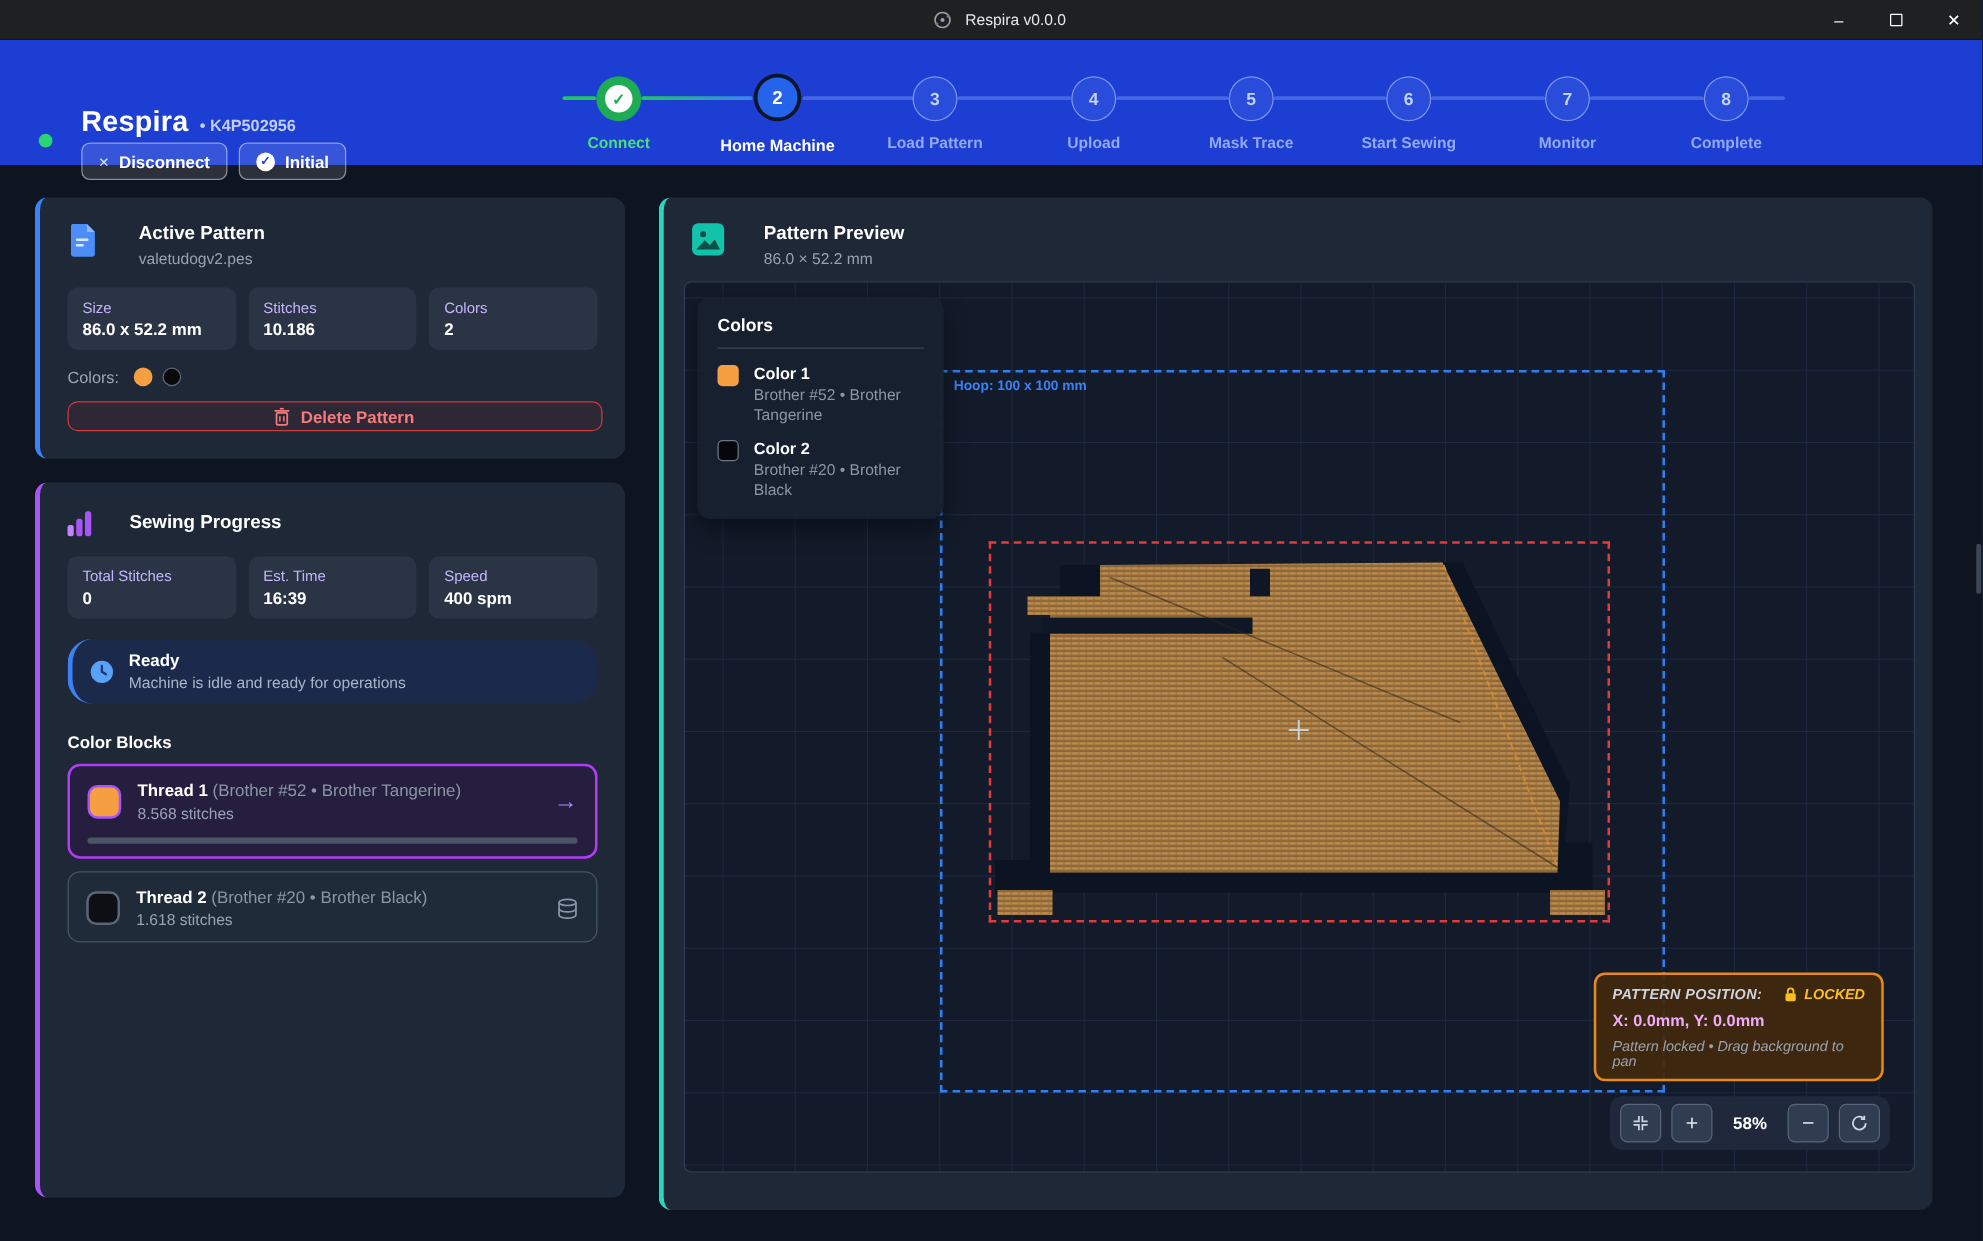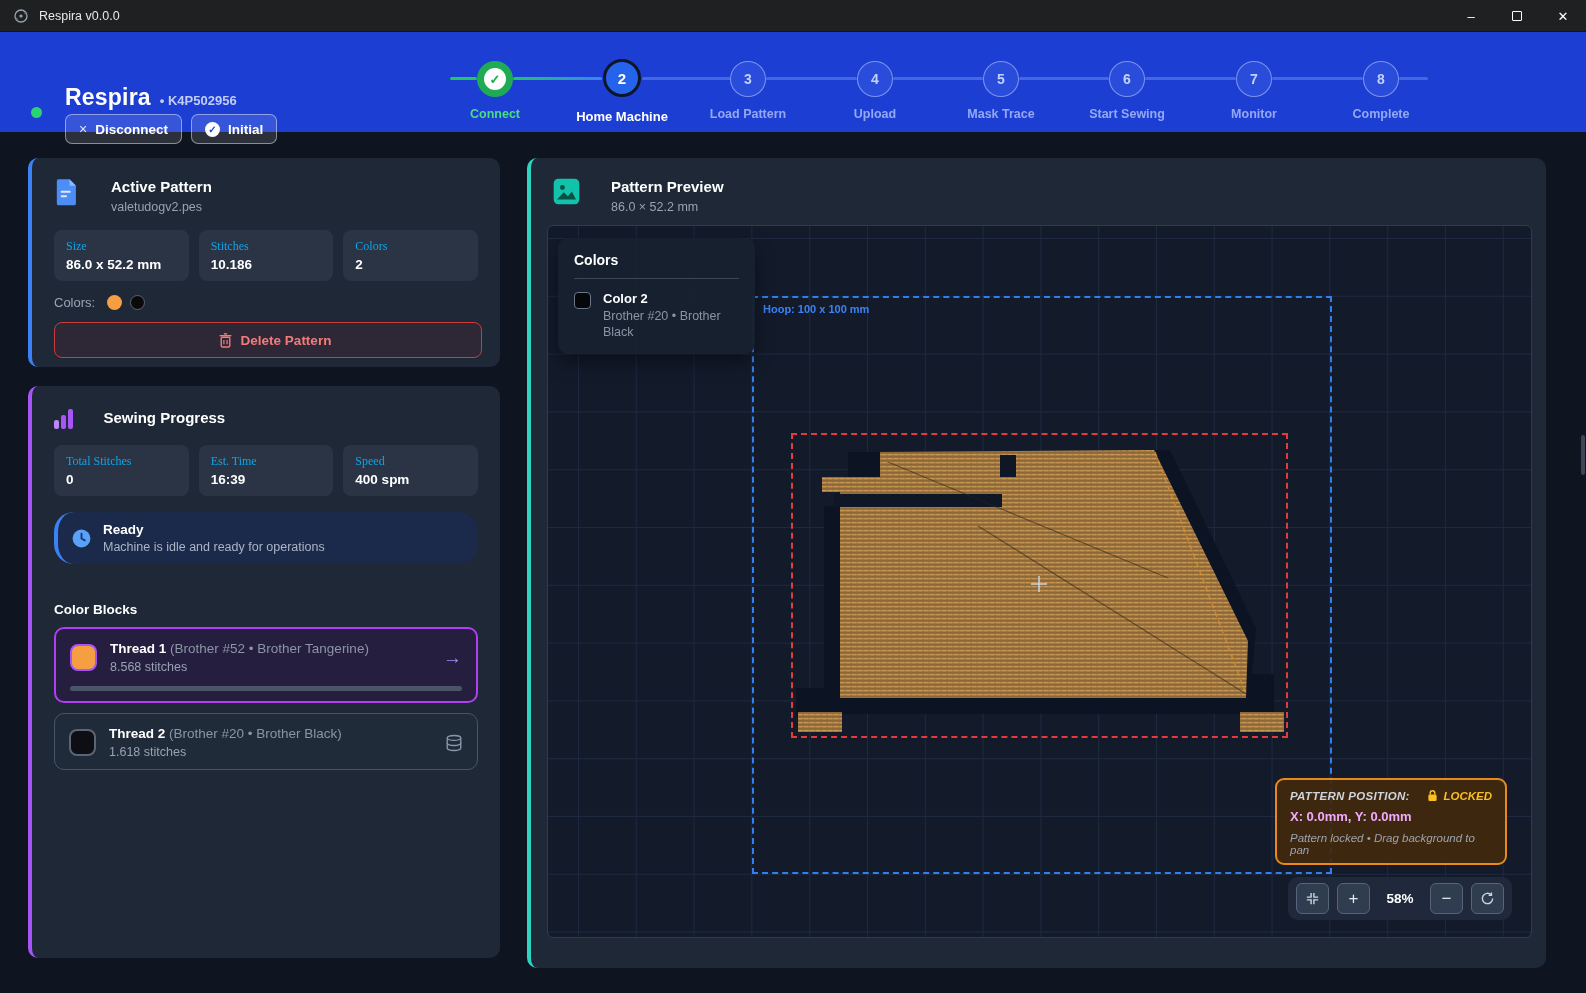--- a/index.html
+++ b/index.html
@@ -1,20 +1,20 @@
 <!DOCTYPE html>
 <html><head>
 <meta charset="utf-8">
 <style>
   * { margin:0; padding:0; box-sizing:border-box; }
   html,body { width:1586px; height:993px; overflow:hidden; }
   body { font-family:"Liberation Sans", sans-serif; background:#0e1420; color:#e5e9f0; position:relative; }
 
   
-  .titlebar { position:absolute; left:0; top:0; width:1586px; height:32px; background:#1f2021; display:flex; align-items:center; border-bottom:1px solid #141414; }
+  .titlebar { position:absolute; left:0; top:0; width:1586px; height:32px; background:#1f2021; display:flex; align-items:center; border-bottom:1px solid #141414;justify-content:center; }
   .titlebar .app-ico { margin-left:13px; width:16px; height:16px; }
   .titlebar .title { margin-left:10px; font-size:12.5px; color:#e8e8e8; }
   .win-controls { position:absolute; right:0; top:0; height:32px; display:flex; }
   .win-btn { width:46px; height:32px; display:flex; align-items:center; justify-content:center; color:#ffffff; font-size:13px; cursor:default; }
   .win-btn .maxbox { width:10px; height:10px; border:1.2px solid #fff; border-radius:1px; }
 
   
   .header { position:absolute; left:0; top:32px; width:1586px; height:100px; background:#1c3ed3; }
   .conn-dot { position:absolute; left:31px; top:75px; width:11px; height:11px; border-radius:50%; background:#2bd472; }
   .brand-row { position:absolute; left:65px; top:52px; display:flex; align-items:baseline; gap:9px; }
@@ -47,41 +47,41 @@
   .card-head { display:flex; align-items:flex-start; gap:31px; padding:20px 22px 0 22px; }
   .card-title { font-size:15px; font-weight:bold; color:#ffffff; }
   .card-sub { font-size:12.5px; color:#98a2b3; margin-top:5px; }
 
   .pattern-card { left:28px; top:158px; width:472px; height:209px; border-left:4px solid #3b82f6; }
   .sew-card { left:28px; top:386px; width:472px; height:572px; border-left:4px solid #a855f7; }
   .preview-card { left:527px; top:158px; width:1019px; height:810px; border-left:4px solid #2dd4bf; }
 
   .stat-row { display:flex; gap:10px; padding:0 22px; margin-top:16px; }
   .stat-box { flex:1; background:#2a3444; border-radius:8px; padding:9px 12px; }
-  .stat-label { font-size:12px; color:#0ea5e9;font-family:Liberation Serif, serif; }
+  .stat-label { font-size:12px; color:#c4b5fd; }
   .stat-value { font-size:13.5px; font-weight:bold; color:#ffffff; margin-top:3px; }
 
   .colors-row { display:flex; align-items:center; gap:8px; padding:0 22px; margin-top:14px; font-size:13px; color:#9aa4b6; }
   .dot { width:15px; height:15px; border-radius:50%; }
   .dot.first { margin-left:4px; }
   .dot.black { border:1.5px solid #5b6574; }
 
-  .delete-btn { margin:12px 22px 0 22px; width:428px; height:36px; border:1.5px solid #cf3a3a; background:rgba(200,40,50,0.10); border-radius:8px; display:flex; align-items:center; justify-content:center; gap:9px; color:#f47b7b; font-size:13.5px; font-weight:bold; cursor:pointer;padding-left:14px; }
+  .delete-btn { margin:12px 22px 0 22px; width:428px; height:24px; border:1.5px solid #cf3a3a; background:rgba(200,40,50,0.10); border-radius:8px; display:flex; align-items:center; justify-content:center; gap:9px; color:#f47b7b; font-size:13.5px; font-weight:bold; cursor:pointer;padding-left:14px; }
 
   .bars-ico { display:flex; align-items:flex-end; gap:2.5px; height:20px; margin-top:3px; }
   .bars-ico span { width:4.5px; border-radius:2px; }
   .bars-ico .b1 { height:9px; background:#c084fc; }
   .bars-ico .b2 { height:14px; background:#a855f7; }
   .bars-ico .b3 { height:20px; background:#a855f7; }
 
   .status-box { margin:16px 22px 0 22px; background:#1b2a4a; border-left:4px solid #3b82f6; border-radius:20px; padding:10px 14px; display:flex; gap:12px; align-items:center; }
   .status-title { font-size:13.5px; font-weight:bold; color:#ffffff; }
   .status-detail { font-size:12.5px; color:#aab4c6; margin-top:3px; }
 
-  .cb-heading { padding:0 22px; margin-top:38px; font-size:13.5px; font-weight:bold; color:#ffffff; }
+  .cb-heading { padding:0 22px; margin-top:23px; font-size:13.5px; font-weight:bold; color:#ffffff; }
 
   .thread { margin:10px 22px 0 22px; border-radius:10px; padding:12px 14px 10px 14px; position:relative; cursor:pointer; }
   .thread.active { background:#251e3f; border:2px solid #b13df5; }
   .thread.idle { background:#202b3a; border:1.5px solid #475569; }
   .thread-row { display:flex; align-items:center; gap:13px; }
   .swatch { width:27px; height:27px; border-radius:8px; flex:none; }
   .swatch.ring-purple { border:2px solid #a855f7; }
   .swatch.ring-gray { border:2px solid #5b6574; }
   .thread-name { font-size:13.5px; color:#e5e9f0; }
   .thread-name b { color:#ffffff; }
@@ -364,20 +364,27 @@
     <div class="hoop">
       <div class="hoop-label">Hoop: 100 x 100 mm</div>
     </div>
 
     <div class="bounds"></div>
 
     <div class="colors-panel">
       <div class="cp-title">Colors</div>
       <hr>
       <div class="cp-item">
+        <span class="cp-swatch" style="background-color: rgb(245, 158, 66);"></span>
+        <div>
+          <div class="cp-name">Color 1</div>
+          <div class="cp-desc">Brother #52 • Brother Tangerine</div>
+        </div>
+      </div>
+      <div class="cp-item">
         <span class="cp-swatch black" style="background-color: rgb(5, 7, 11);"></span>
         <div>
           <div class="cp-name">Color 2</div>
           <div class="cp-desc">Brother #20 • Brother Black</div>
         </div>
       </div>
     </div>
 
     <div class="pos-overlay">
       <div class="pos-row1">

